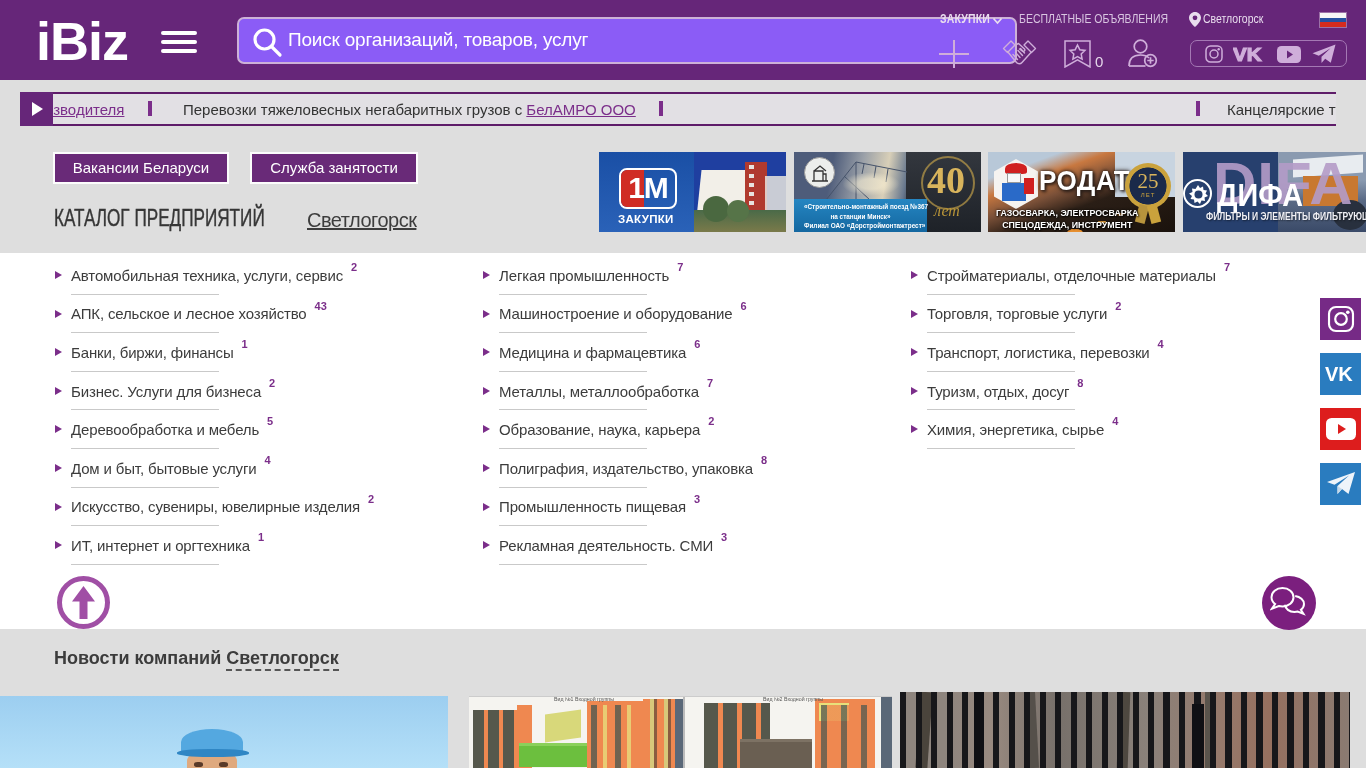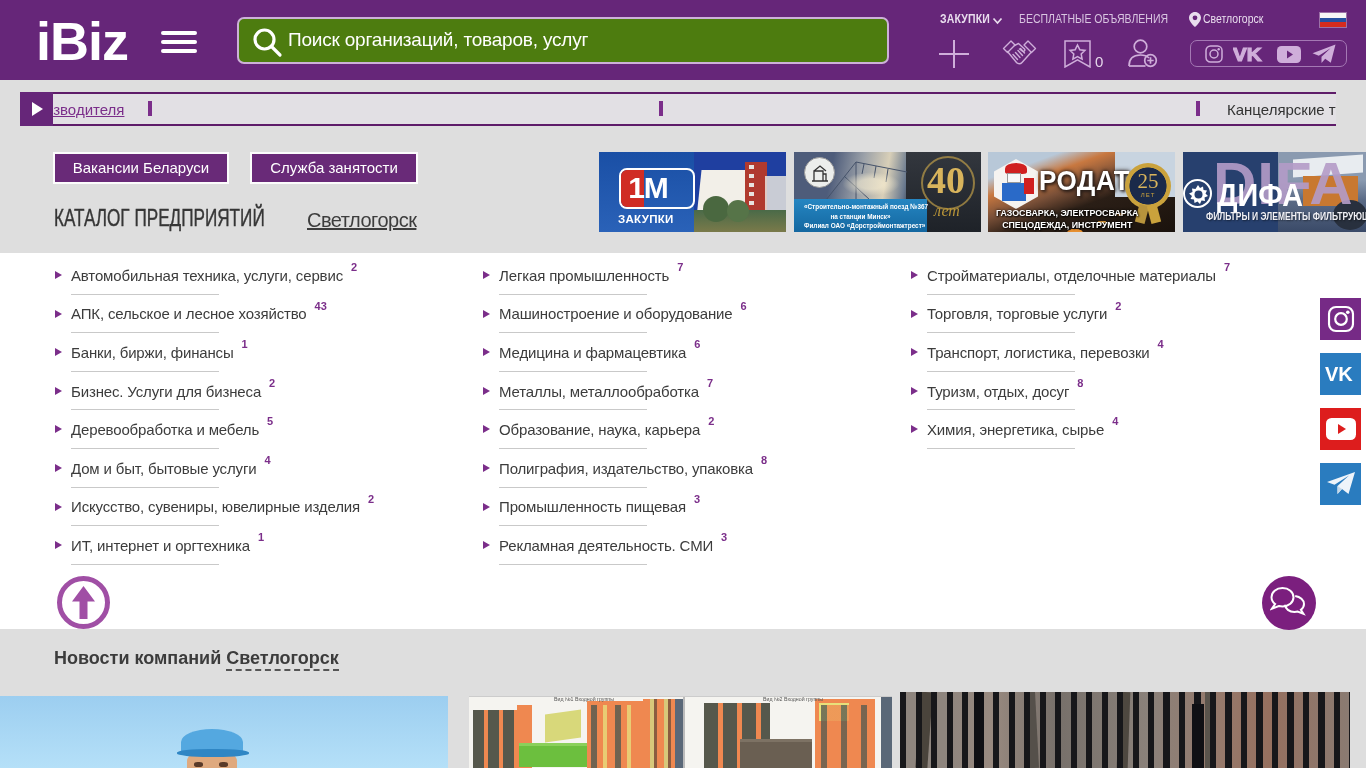--- a/index.html
+++ b/index.html
@@ -4,21 +4,21 @@
 <title>iBiz</title>
 <style>
 * { margin:0; padding:0; box-sizing:border-box; }
 html,body { width:1366px; height:768px; overflow:hidden; background:#dedede; font-family:"Liberation Sans", sans-serif; }
 
 
 #header { position:absolute; left:0; top:0; width:1366px; height:80px; background:#662679; }
 #logo { position:absolute; left:36px; top:10px; font-size:54px; font-weight:700; color:#fff; letter-spacing:-1px; }
 #burger { position:absolute; left:161px; top:31px; width:36px; }
 #burger span { display:block; height:3.5px; margin-bottom:5.5px; background:#fff; border-radius:2px; }
-#search { position:absolute; left:237px; top:17px; width:652px; height:47px; background:#4d7c0f; border:2px solid #cdb1d8; border-radius:7px; }
+#search { position:absolute; left:237px; top:17px; width:780px; height:47px; background:#8b5cf6; border:2px solid #cdb1d8; border-radius:7px; }
 #search svg { position:absolute; left:12px; top:7px; }
 #search .ph { position:absolute; left:49px; top:10px; font-size:19px; color:#fff; letter-spacing:-0.2px; }
 
 .topline { position:absolute; top:12px; height:16px; font-size:12px; color:#e9ddee; white-space:nowrap; transform:scaleX(0.84); transform-origin:0 0; }
 #zakupki { left:940px; top:11.5px; font-weight:700; font-size:12.5px; letter-spacing:0.2px; }
 #besp { left:1019px; color:#d9c6e1; font-size:12.5px; }
 #cityb { left:1203px; font-size:12.5px; }
 #pin { position:absolute; left:1189px; top:12px; }
 #flag { position:absolute; left:1319px; top:12px; width:28px; height:16px; border:1px solid rgba(255,255,255,.35); }
 #flag div { height:4.7px; }
@@ -147,41 +147,42 @@
       </svg>
     <svg style="position:absolute;left:121px;top:3px" width="24" height="20" viewBox="0 0 24 20">
         <path d="M23.5 0.5 L0.5 9.2 L6.8 11.7 L18.5 4.2 L9.5 12.7 L9.5 19 L13.2 14.7 L18.8 18.7 Z" fill="#cfaeda"></path>
       </svg>
   </div>
 </div>
 
 <div id="ticker">
   <div class="tk" style="left:0"><a>производителя</a></div>
   <div class="sep" style="left:128px"></div>
+  <div class="tk" style="left:163px">Перевозки тяжеловесных негабаритных грузов с <a>БелАМРО ООО</a></div>
   <div class="sep" style="left:639px"></div>
   <div class="sep" style="left:1176px"></div>
   <div class="tk" style="left:1207px">Канцелярские товары оптом</div>
 </div>
 <div id="play"></div>
 
 <div class="pbtn" id="btn1">Вакансии Беларуси</div>
 <div class="pbtn" id="btn2">Служба занятости</div>
 <div id="cat-h">КАТАЛОГ ПРЕДПРИЯТИЙ</div>
 <div id="cat-city">Светлогорск</div>
 
 <div class="banner" id="ban1" style="background:linear-gradient(180deg,#1a4fa5,#2a62b8)">
   <div style="position:absolute;left:95px;top:0;width:92px;height:80px;background:linear-gradient(180deg,#1f3fa0 0 30%,#1a3fa0)"></div>
   <div style="position:absolute;left:100px;top:18px;width:48px;height:48px;background:#f2efe8;transform:skewX(-6deg)"></div>
   <div style="position:absolute;left:146px;top:10px;width:22px;height:62px;background:#b03a2e"></div>
   <div style="position:absolute;left:150px;top:13px;width:5px;height:56px;background:repeating-linear-gradient(180deg,#e8e4de 0 4px,#b03a2e 4px 9px)"></div>
   <div style="position:absolute;left:166px;top:24px;width:21px;height:48px;background:#e8e5de;opacity:.85"></div>
   <div style="position:absolute;left:95px;top:58px;width:92px;height:22px;background:linear-gradient(180deg,#4a6a48,#7a7a4a)"></div>
   <div style="position:absolute;left:104px;top:44px;width:26px;height:26px;border-radius:50%;background:#4a6840"></div>
   <div style="position:absolute;left:128px;top:48px;width:22px;height:22px;border-radius:50%;background:#567448"></div>
-  <div style="position:absolute;left:20px;top:16px;width:76px;height:41px;border:2.5px solid #fff;border-radius:8px;overflow:hidden;">
+  <div style="position:absolute;left:20px;top:16px;width:58px;height:41px;border:2.5px solid #fff;border-radius:8px;overflow:hidden;">
     <div style="position:absolute;left:0;top:0;width:23px;height:37px;background:#d02c24"></div>
     <div style="position:absolute;left:0;top:0;width:54px;height:37px;color:#fff;font-weight:700;font-size:30px;text-align:center;line-height:36px;letter-spacing:-1px;">1М</div>
   </div>
   <div style="position:absolute;left:19px;top:61px;color:#fff;font-weight:700;font-size:11.5px;letter-spacing:0.3px;">ЗАКУПКИ</div>
 </div>
 
 <div class="banner" id="ban2" style="background:linear-gradient(100deg,#4e5c7a 0 20%,#9aa0a8 35%,#d8cfb8 48%,#68788e 58%,#262a32 64%,#20242a)">
   <div style="position:absolute;left:112px;top:0;width:75px;height:80px;background:linear-gradient(180deg,#33373e,#1e2228)"></div>
   <svg style="position:absolute;left:30px;top:4px" width="85" height="44 " viewBox="0 0 85 44" stroke="#46536a" stroke-width="1" fill="none">
       <path d="M2 44 L32 6 L83 16 M32 6 L32 44 M40 8 L38 18 M52 10 L50 22 M64 13 L62 26 M20 20 L46 44"></path>

